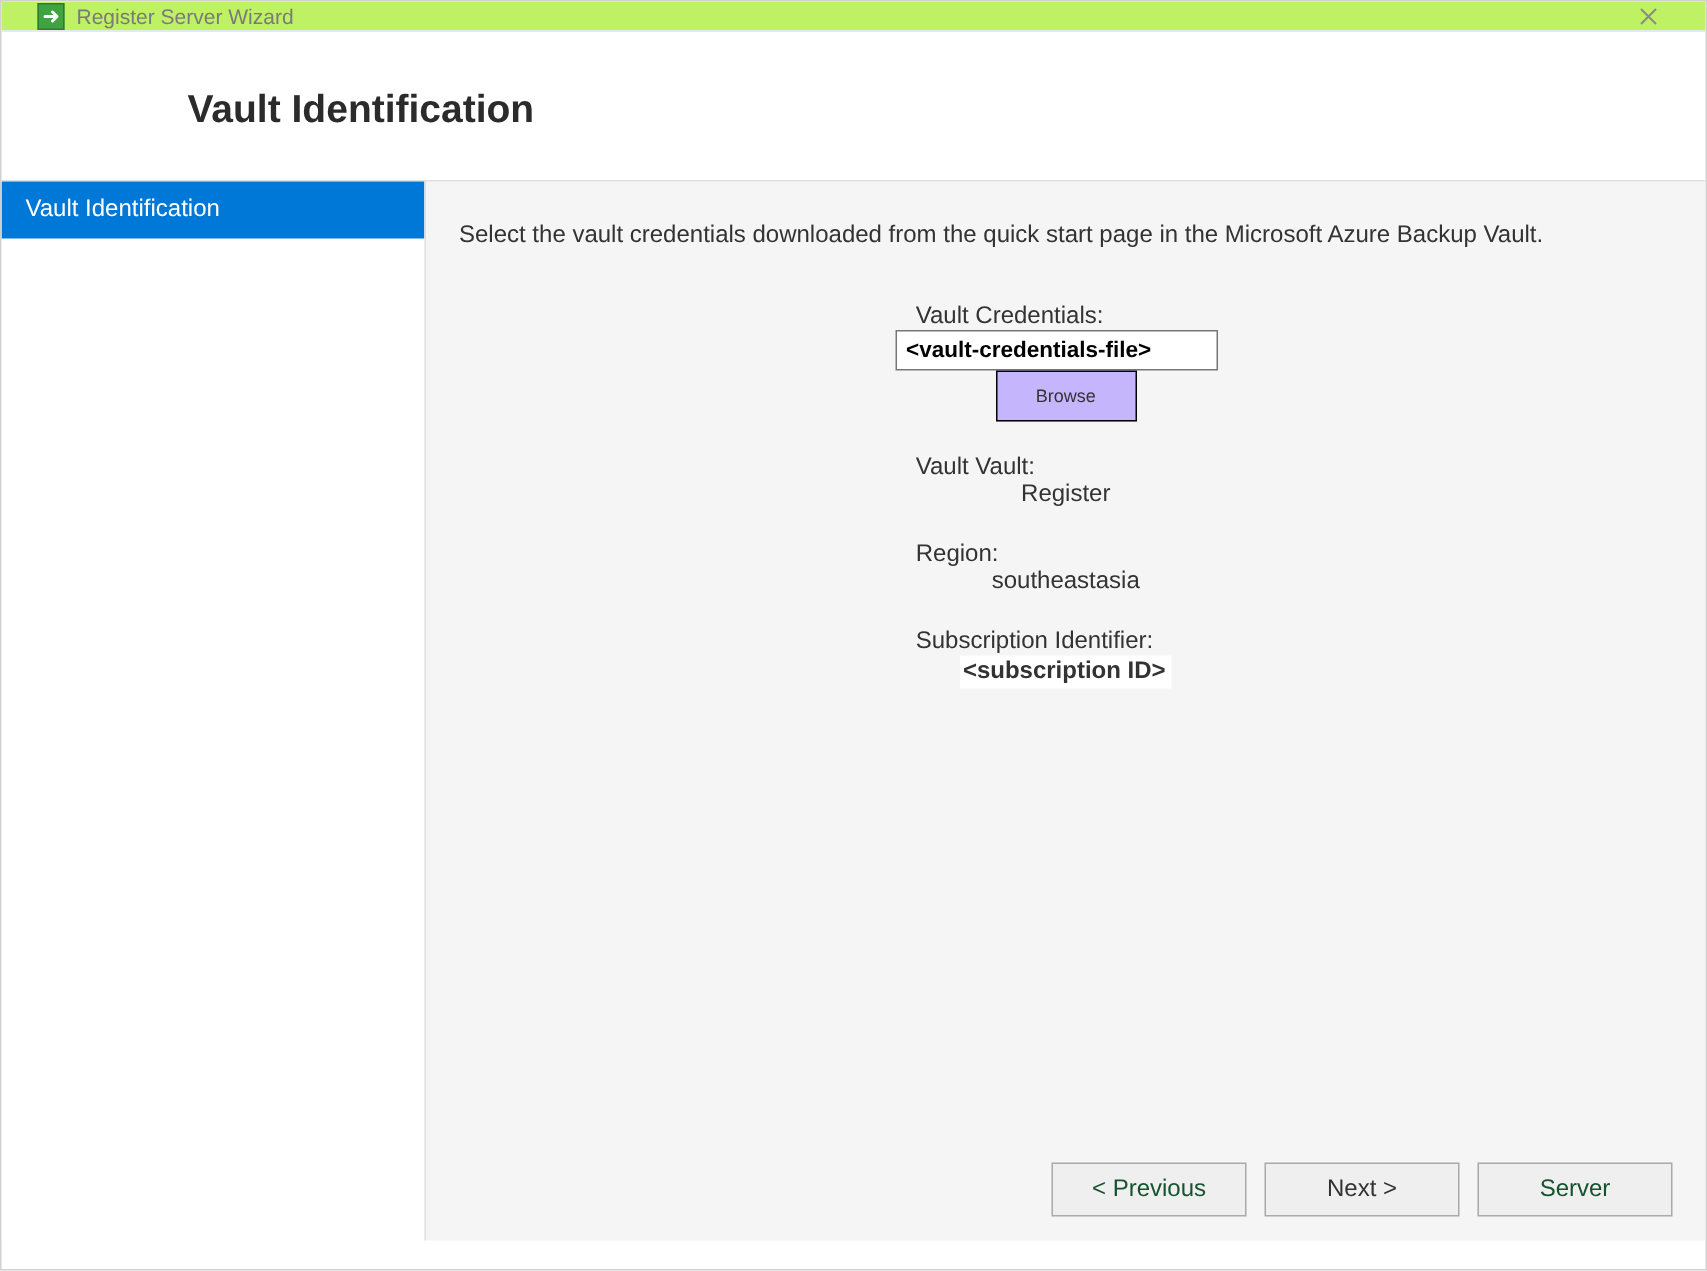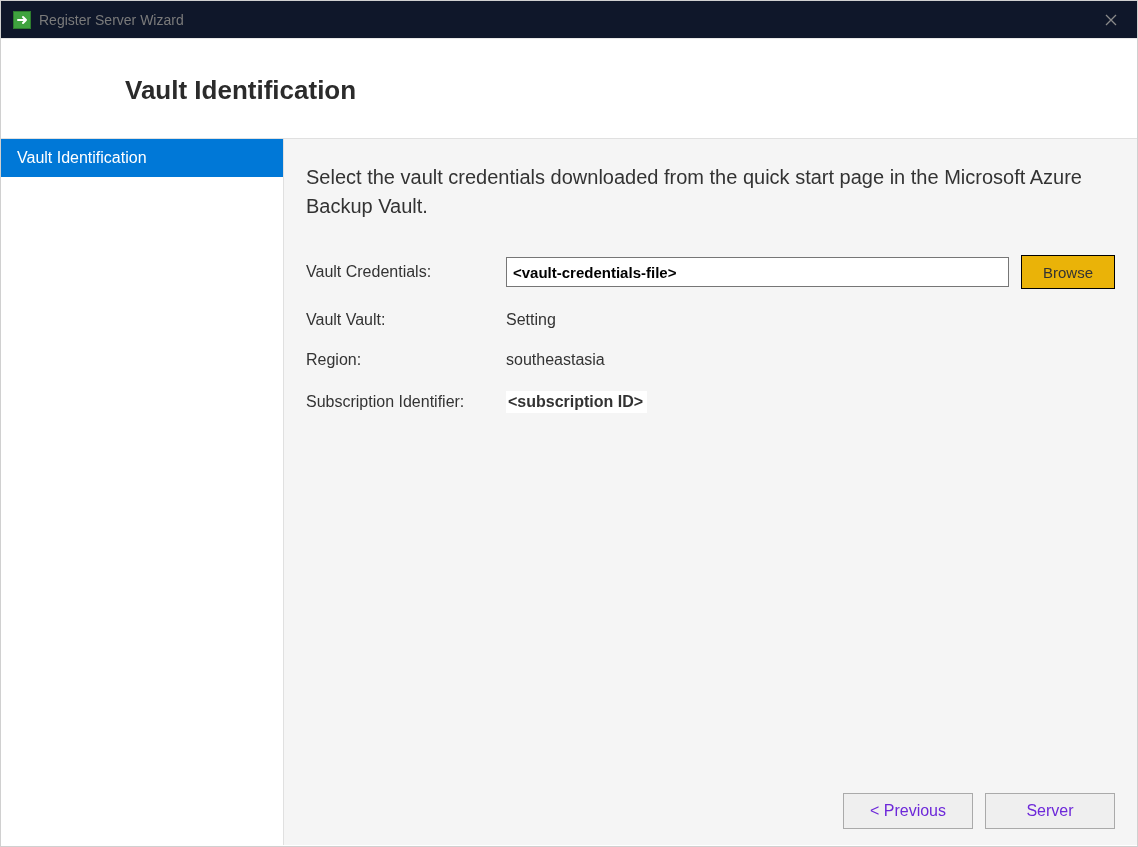--- a/index.html
+++ b/index.html
@@ -11,25 +11,25 @@
       font-family: "Segoe UI", Tahoma, sans-serif;
       font-size: 15px;
       color: #323232;
       background: #ffffff;
       width: 1138px;
       height: 847px;
       overflow: hidden;
       border: 1px solid #d0d0d0;
     }
     .titlebar {
-      height: 38px;
-      display: flex;
-      align-items: center;
-      padding: 0 12px;
-      background: #0f172a;
+      height: 20px;
+      display: flex;
+      align-items: center;
+      padding: 0 24px;
+      background: #bef264;
       border-bottom: 1px solid #e8e8e8;
     }
     .titlebar-icon {
       width: 18px;
       height: 18px;
       background: #3fa33f;
       border: 1px solid #2e7d2e;
       display: flex;
       align-items: center;
       justify-content: center;
@@ -87,30 +87,31 @@
     .main {
       flex: 1;
       background: #f5f5f5;
       border-top: 1px solid #e0e0e0;
       border-left: 1px solid #e0e0e0;
       padding: 24px 22px 16px 22px;
       display: flex;
       flex-direction: column;
     }
     .instruction {
-      font-size: 20px;
+      font-size: 16px;
       color: #333333;
       line-height: 1.45;
       margin-bottom: 34px;
       max-width: 780px;
     }
     .form-row {
       display: flex;
       align-items: center;
       margin-bottom: 22px;
+      flex-direction: column;
     }
     .form-label {
       width: 200px;
       font-size: 16px;
       color: #333333;
     }
     .form-value {
       font-size: 16px;
       color: #333333;
     }
@@ -128,24 +129,24 @@
       padding: 4px 6px;
       font-family: inherit;
       font-size: 15px;
       font-weight: 700;
       color: #000000;
       margin-right: 12px;
     }
     .browse-btn {
       width: 94px;
       height: 34px;
-      background: #eab308;
+      background: #c4b5fd;
       border: 1px solid #000000;
       font-family: inherit;
-      font-size: 15px;
+      font-size: 12px;
       color: #333333;
       cursor: pointer;
     }
     .footer {
       margin-top: auto;
       display: flex;
       justify-content: flex-end;
       gap: 12px;
       padding-top: 20px;
     }
@@ -153,21 +154,21 @@
       width: 130px;
       height: 36px;
       background: #efefef;
       border: 1px solid #aaaaaa;
       font-family: inherit;
       font-size: 16px;
       color: #333333;
       cursor: pointer;
     }
     .footer-btn:disabled {
-      color: #6d28d9;
+      color: #14532d;
       cursor: default;
     }
   </style>
 </head>
 <body>
 
 <div class="titlebar">
   <div class="titlebar-icon">
     <svg viewBox="0 0 12 12">
         <path d="M2 6 L10 6 M7 3 L10 6 L7 9" stroke="#ffffff" stroke-width="2" fill="none" stroke-linecap="round" stroke-linejoin="round"></path>
@@ -196,31 +197,32 @@
     <div class="instruction">Select the vault credentials downloaded from the quick start page in the Microsoft Azure Backup Vault.</div>
 
     <div class="form-row">
       <div class="form-label">Vault Credentials:</div>
       <input type="text" class="credentials-input" value="&lt;vault-credentials-file&gt;" style="">
       <button class="browse-btn">Browse</button>
     </div>
 
     <div class="form-row">
       <div class="form-label">Vault Vault:</div>
-      <div class="form-value">Setting</div>
+      <div class="form-value">Register</div>
     </div>
 
     <div class="form-row">
       <div class="form-label">Region:</div>
       <div class="form-value">southeastasia</div>
     </div>
 
     <div class="form-row">
       <div class="form-label">Subscription Identifier:</div>
       <div class="form-value bold">&lt;subscription ID&gt;</div>
     </div>
 
     <div class="footer">
       <button class="footer-btn" disabled="">&lt; Previous</button>
+      <button class="footer-btn">Next &gt;</button>
       <button class="footer-btn" disabled="">Server</button>
     </div>
   </div>
 </div>
 
 </body></html>

